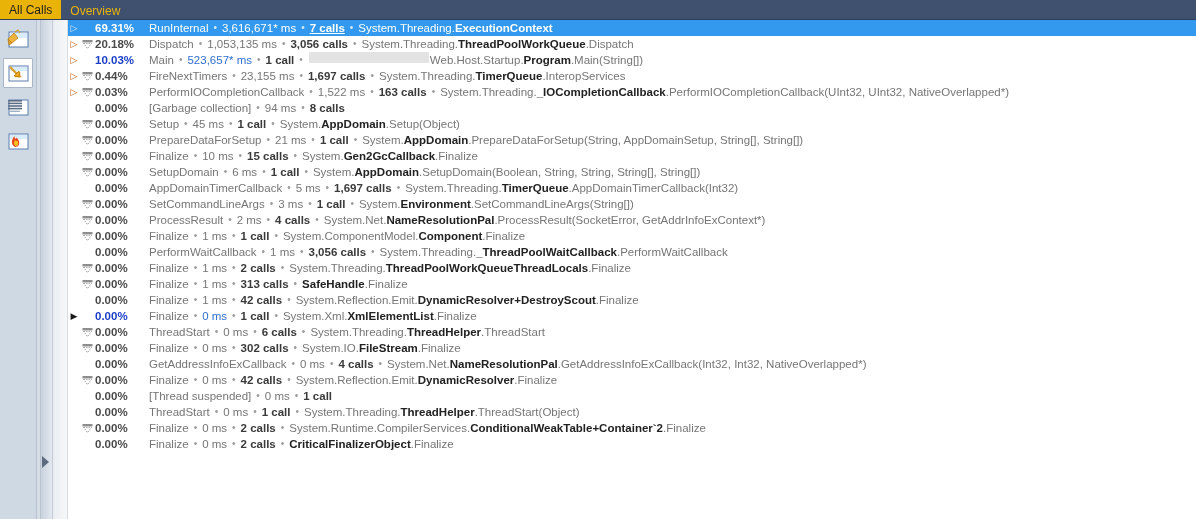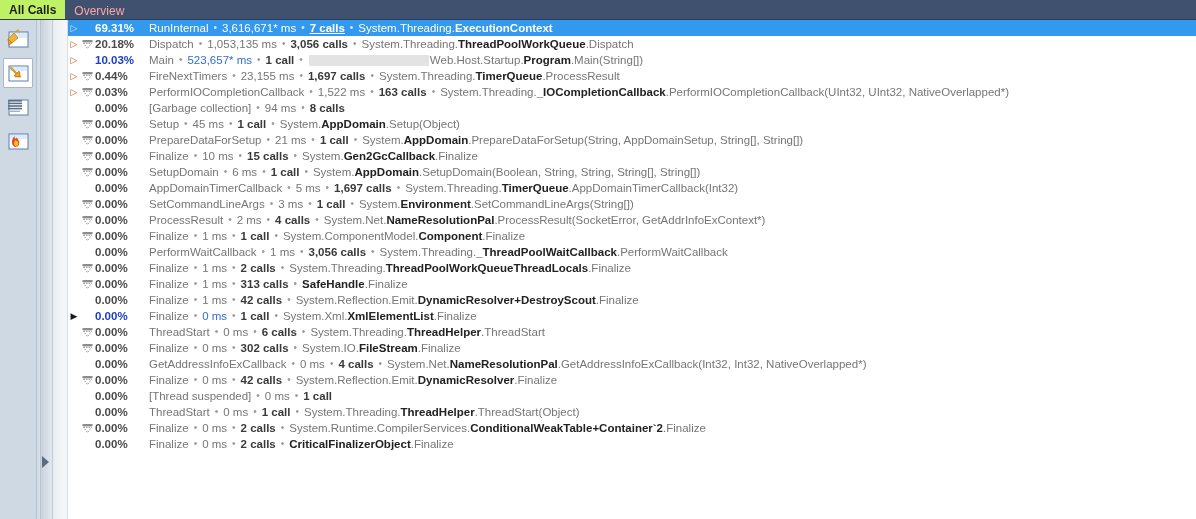--- a/index.html
+++ b/index.html
@@ -13,27 +13,27 @@
 
   
   .tabstrip{
     position:absolute;left:0;top:0;width:1196px;height:20px;
     background:#40516f;
     display:flex;align-items:flex-end;
   }
   .tab{
     height:18px;line-height:18px;
     padding:0 9px 0 9px;
-    font-size:12px;color:#fca5a5;
+    font-size:12px;color:#eab308;
     white-space:nowrap;
     position:relative;top:0px;
   }
   .tab.active{
-    background:#bef264;color:#1e1e1e;
-    height:20px;line-height:20px;font-weight:bold;
+    background:#eab308;color:#1e1e1e;
+    height:20px;line-height:20px;
   }
   .tabstrip-underline{
     position:absolute;left:0;top:19px;width:1196px;height:1px;background:#2e3d57;
   }
 
   
   .rail{
     position:absolute;left:0;top:20px;width:36px;height:499px;
     background:#cfd9e4;
     border-right:1px solid #b6c2d1;
@@ -97,21 +97,21 @@
   .row.selected .expander{color:#cfe6fb;}
   .row .funnel{
     width:15px;flex:0 0 15px;display:flex;align-items:center;justify-content:center;
   }
   .row .pct{
     width:46px;flex:0 0 46px;text-align:left;
     font-weight:bold;color:#4a4a4a;
   }
   .row .pct.blue{color:#1a3ec8;}
   .row.selected .pct{color:#ffffff;}
-  .row .rest{margin-left:8px;display:flex;align-items:center;}
+  .row .rest{margin-left:8px;display:flex;align-items:flex-start;}
   .seg{color:#767676;}
   .seg.b{font-weight:bold;color:#3a3a3a;}
   .seg.blue{color:#2f6fd0;}
   .row.selected .seg,.row.selected .seg.b,.row.selected .seg.blue{color:#ffffff;}
   .row.selected .seg.b{font-weight:bold;text-decoration:underline;}
   .dot{margin:0 5px;color:#9a9a9a;font-size:10px;}
   .row.selected .dot{color:#d8ecfc;}
   .sig-bold{font-weight:bold;color:#222222;}
   .row.selected .sig-bold{color:#ffffff;}
   .redact{
@@ -245,21 +245,21 @@
         <div class="pct">0.44%</div>
         <div class="rest">
           <span class="seg">FireNextTimers</span>
           <span class="dot">•</span>
           <span class="seg">23,155 ms</span>
           <span class="dot">•</span>
           <span class="seg b">1,697 calls</span>
           <span class="dot">•</span>
           <span class="seg">System.Threading.</span>
           <span class="sig-bold">TimerQueue</span>
-          <span class="seg">.ProcessResult</span>
+          <span class="seg">.InteropServices</span>
         </div>
       </div>
       <div class="row">
         <div class="expander">▷</div>
         <div class="funnel">
           <svg width="11" height="11" viewBox="0 0 11 11">
             <rect x="0.5" y="1" width="10" height="2.4" fill="#8d8d8d"></rect>
             <path d="M1.6 4.4 L9.4 4.4 L5.5 9.6 Z" fill="none" stroke="#9a9a9a" stroke-width="1" stroke-dasharray="1.4 1.1"></path>
           </svg>
         </div>

